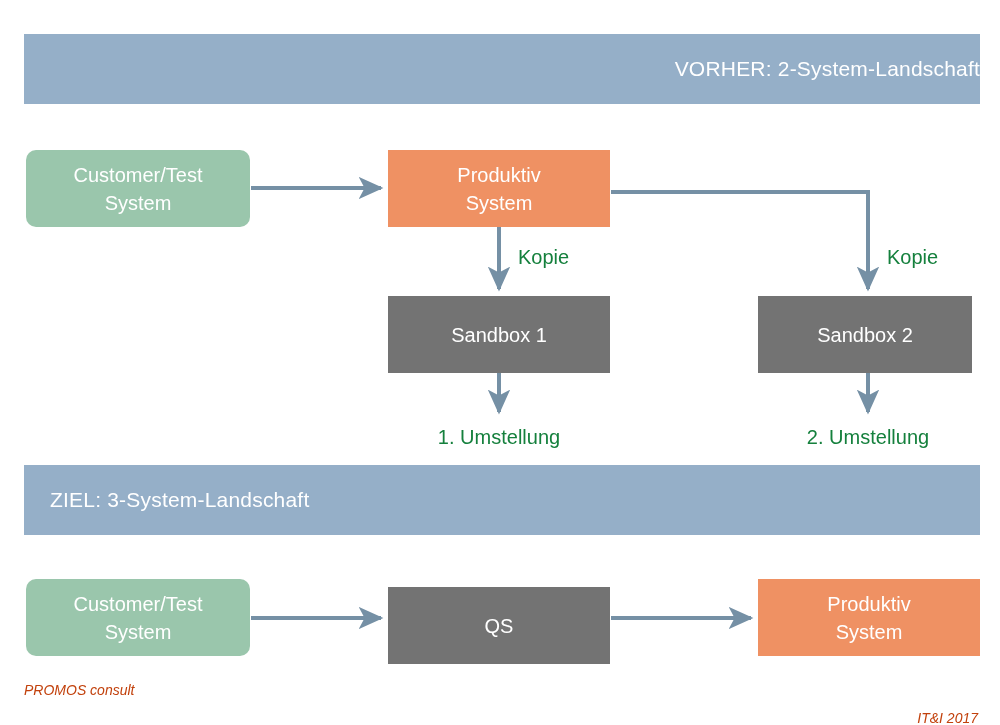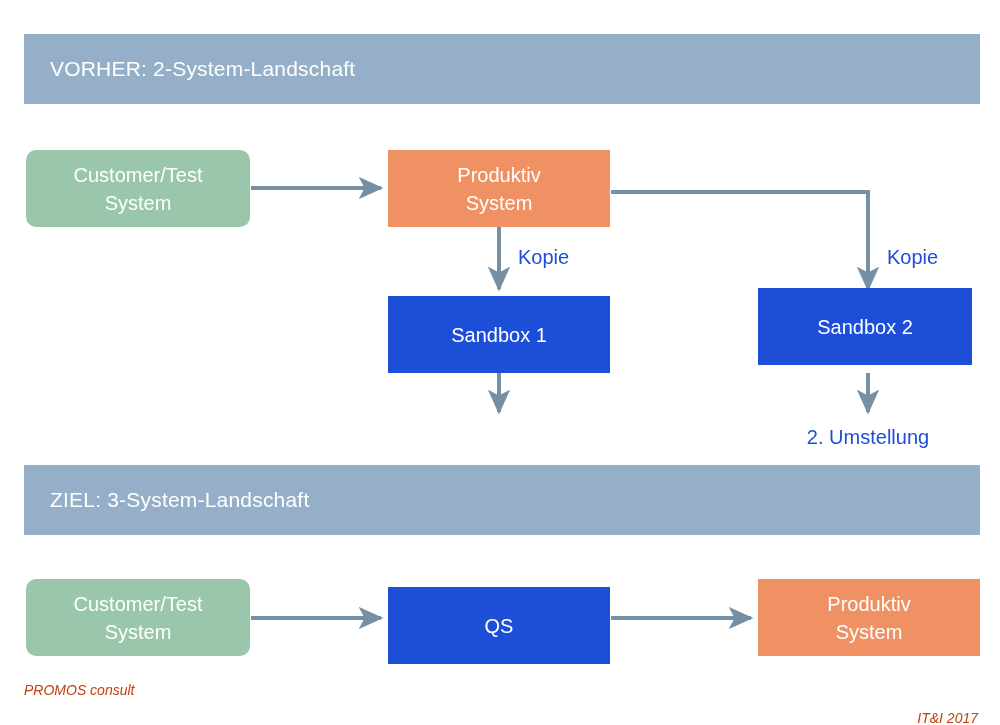--- a/index.html
+++ b/index.html
@@ -46,25 +46,25 @@
   }
   .node-label {
     color: #ffffff;
     font-size: 20px;
     line-height: 28px;
     font-weight: 400;
     white-space: pre-line;
   }
   .node.green  { background: #9ac6ac; border-radius: 10px; }
   .node.orange { background: #ef9163; }
-  .node.slate  { background: #1d4ed8; }
+  .node.slate  { background: #737373; }
 
   .edge-label {
     position: absolute;
-    color: #1d4ed8;
+    color: #15803d;
     font-size: 20px;
     line-height: 24px;
     white-space: nowrap;
   }
   .edge-label.centered {
     text-align: center;
     transform: translateX(-50%);
   }
   svg.connectors {
     position: absolute;
@@ -104,21 +104,21 @@
 
     <line x1="499" y1="373" x2="499" y2="412" stroke="#7590a5" stroke-width="4" marker-end="url(#arrowhead)"></line>
 
     <line x1="868" y1="373" x2="868" y2="412" stroke="#7590a5" stroke-width="4" marker-end="url(#arrowhead)"></line>
 
     <line x1="251" y1="618" x2="381" y2="618" stroke="#7590a5" stroke-width="4" marker-end="url(#arrowhead)"></line>
 
     <line x1="611" y1="618" x2="751" y2="618" stroke="#7590a5" stroke-width="4" marker-end="url(#arrowhead)"></line>
   </svg>
 
-  <div class="banner" style="left:24px; top:34px; width:956px; height:70px;">
+  <div class="banner" style="left:24px; top:34px; width:956px; height:70px;justify-content:flex-end;">
     <span class="banner-label">VORHER: 2-System-Landschaft</span>
   </div>
 
   <div class="node green" style="left:26px; top:150px; width:224px; height:77px;">
     <span class="node-label">Customer/Test
 System</span>
   </div>
 
   <div class="node orange" style="left:388px; top:150px; width:222px; height:77px;">
     <span class="node-label">Produktiv
@@ -126,24 +126,25 @@
   </div>
 
   <div class="edge-label" style="left:518px; top:245px;">Kopie</div>
 
   <div class="edge-label" style="left:887px; top:245px;">Kopie</div>
 
   <div class="node slate" style="left:388px; top:296px; width:222px; height:77px;">
     <span class="node-label">Sandbox 1</span>
   </div>
 
-  <div class="node slate" style="left:758px; top:288px; width:214px; height:77px;">
+  <div class="node slate" style="left:758px; top:296px; width:214px; height:77px;">
     <span class="node-label">Sandbox 2</span>
   </div>
 
+  <div class="edge-label centered" style="left:499px; top:425px;">1. Umstellung</div>
 
   <div class="edge-label centered" style="left:868px; top:425px;">2. Umstellung</div>
 
   <div class="banner" style="left:24px; top:465px; width:956px; height:70px;">
     <span class="banner-label">ZIEL: 3-System-Landschaft</span>
   </div>
 
   <div class="node green" style="left:26px; top:579px; width:224px; height:77px;">
     <span class="node-label">Customer/Test
 System</span>

